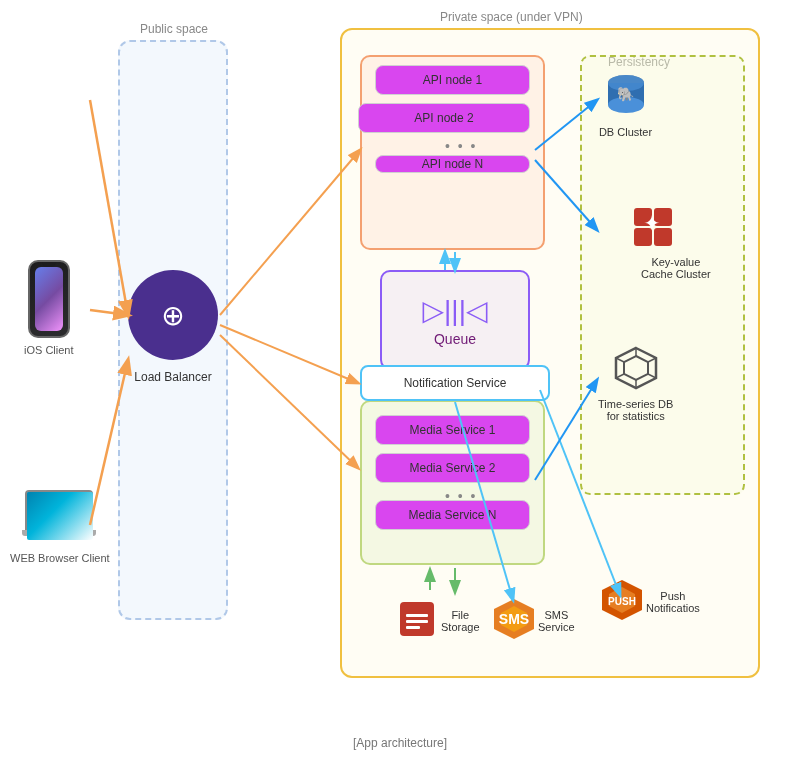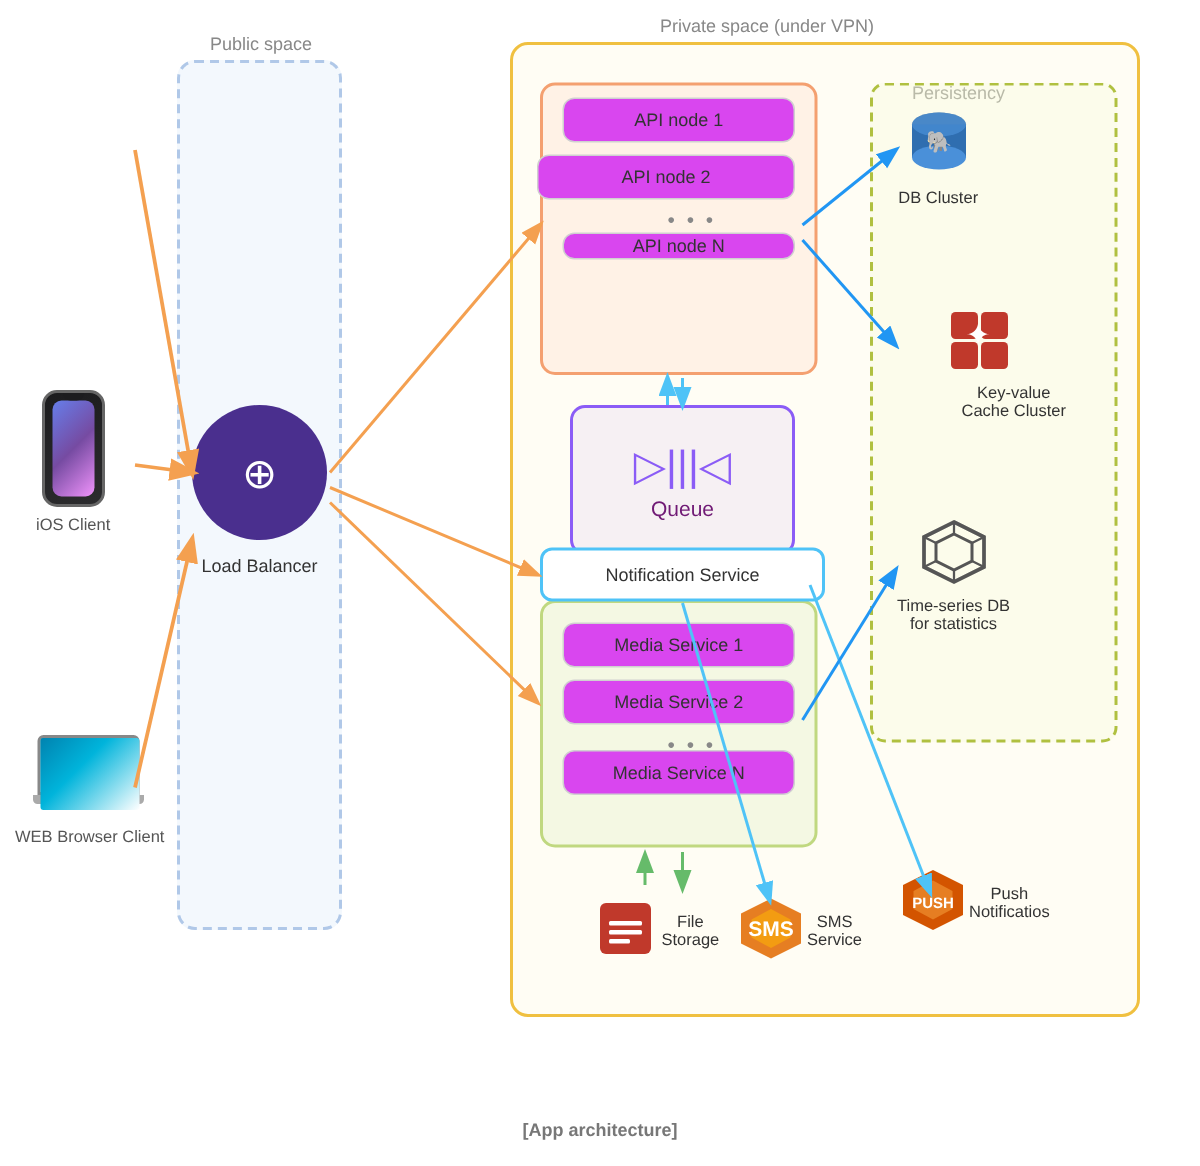--- a/index.html
+++ b/index.html
@@ -497,14 +497,14 @@
 
     <line x1="540" y1="390" x2="620" y2="595" stroke="#4fc3f7" stroke-width="2" marker-end="url(#arrow-blue)"></line>
 
     <line x1="455" y1="568" x2="455" y2="592" stroke="#66bb6a" stroke-width="2" marker-end="url(#arrow-green)"></line>
 
     <line x1="535" y1="480" x2="597" y2="380" stroke="#2196f3" stroke-width="2" marker-end="url(#arrow-blue-dark)"></line>
 
     <line x1="430" y1="590" x2="430" y2="570" stroke="#66bb6a" stroke-width="2" marker-end="url(#arrow-green)"></line>
   </svg>
 
-  <div class="caption" style="position:absolute; bottom:0; left:0; right:0;font-weight:bold;">[App architecture]</div>
+  <div class="caption" style="position:absolute; bottom:10px; left:0; right:0;">[App architecture]</div>
 </div>
 
 </body></html>

